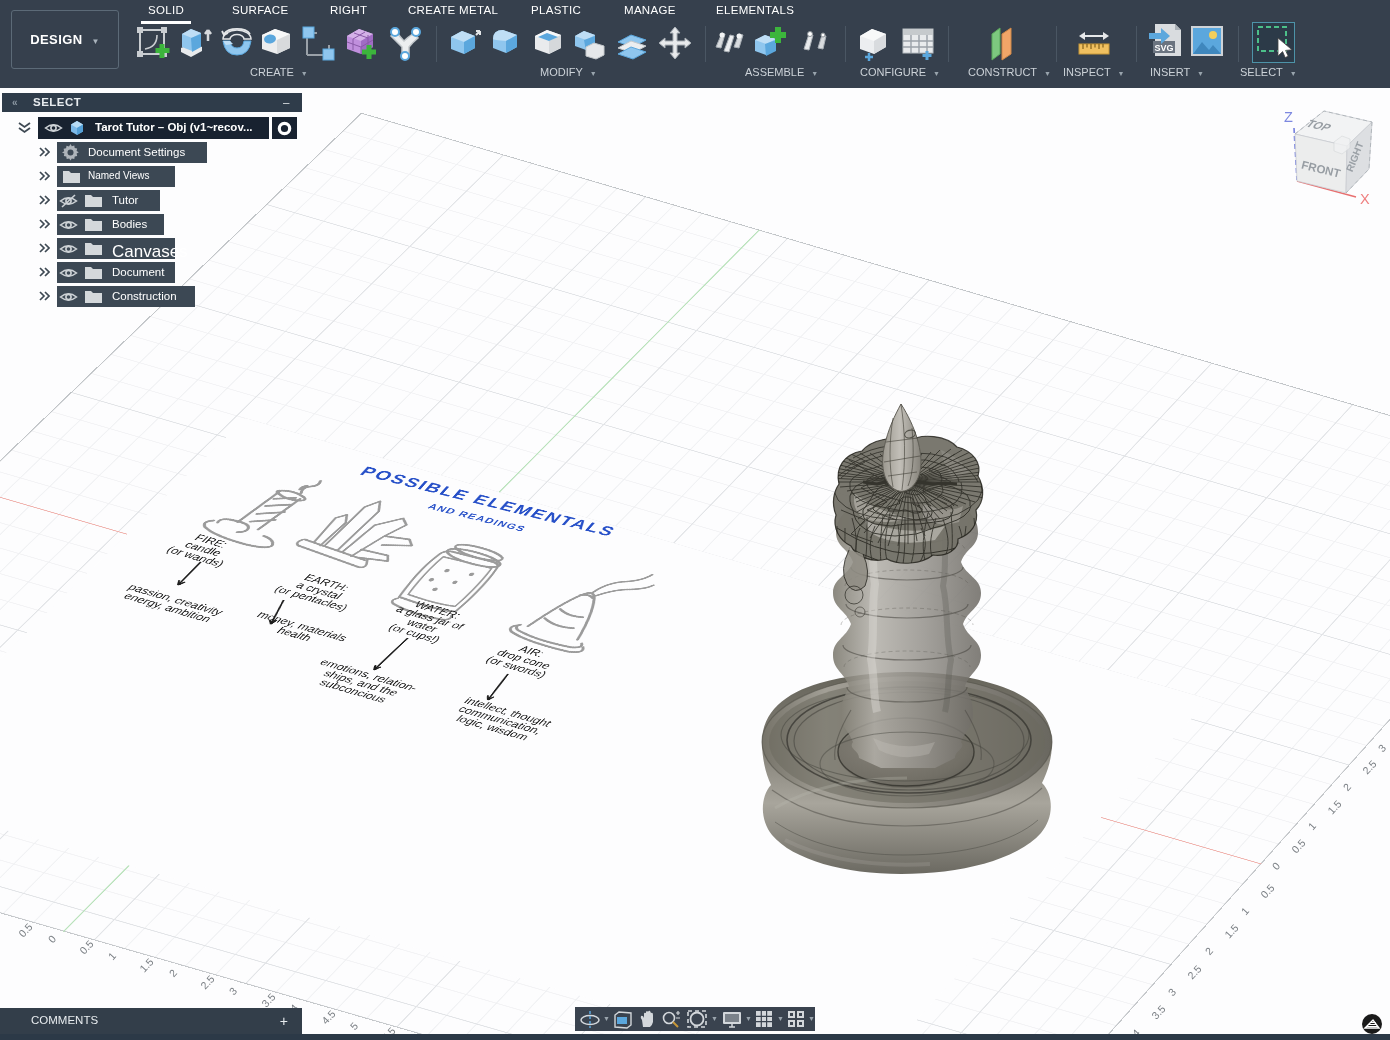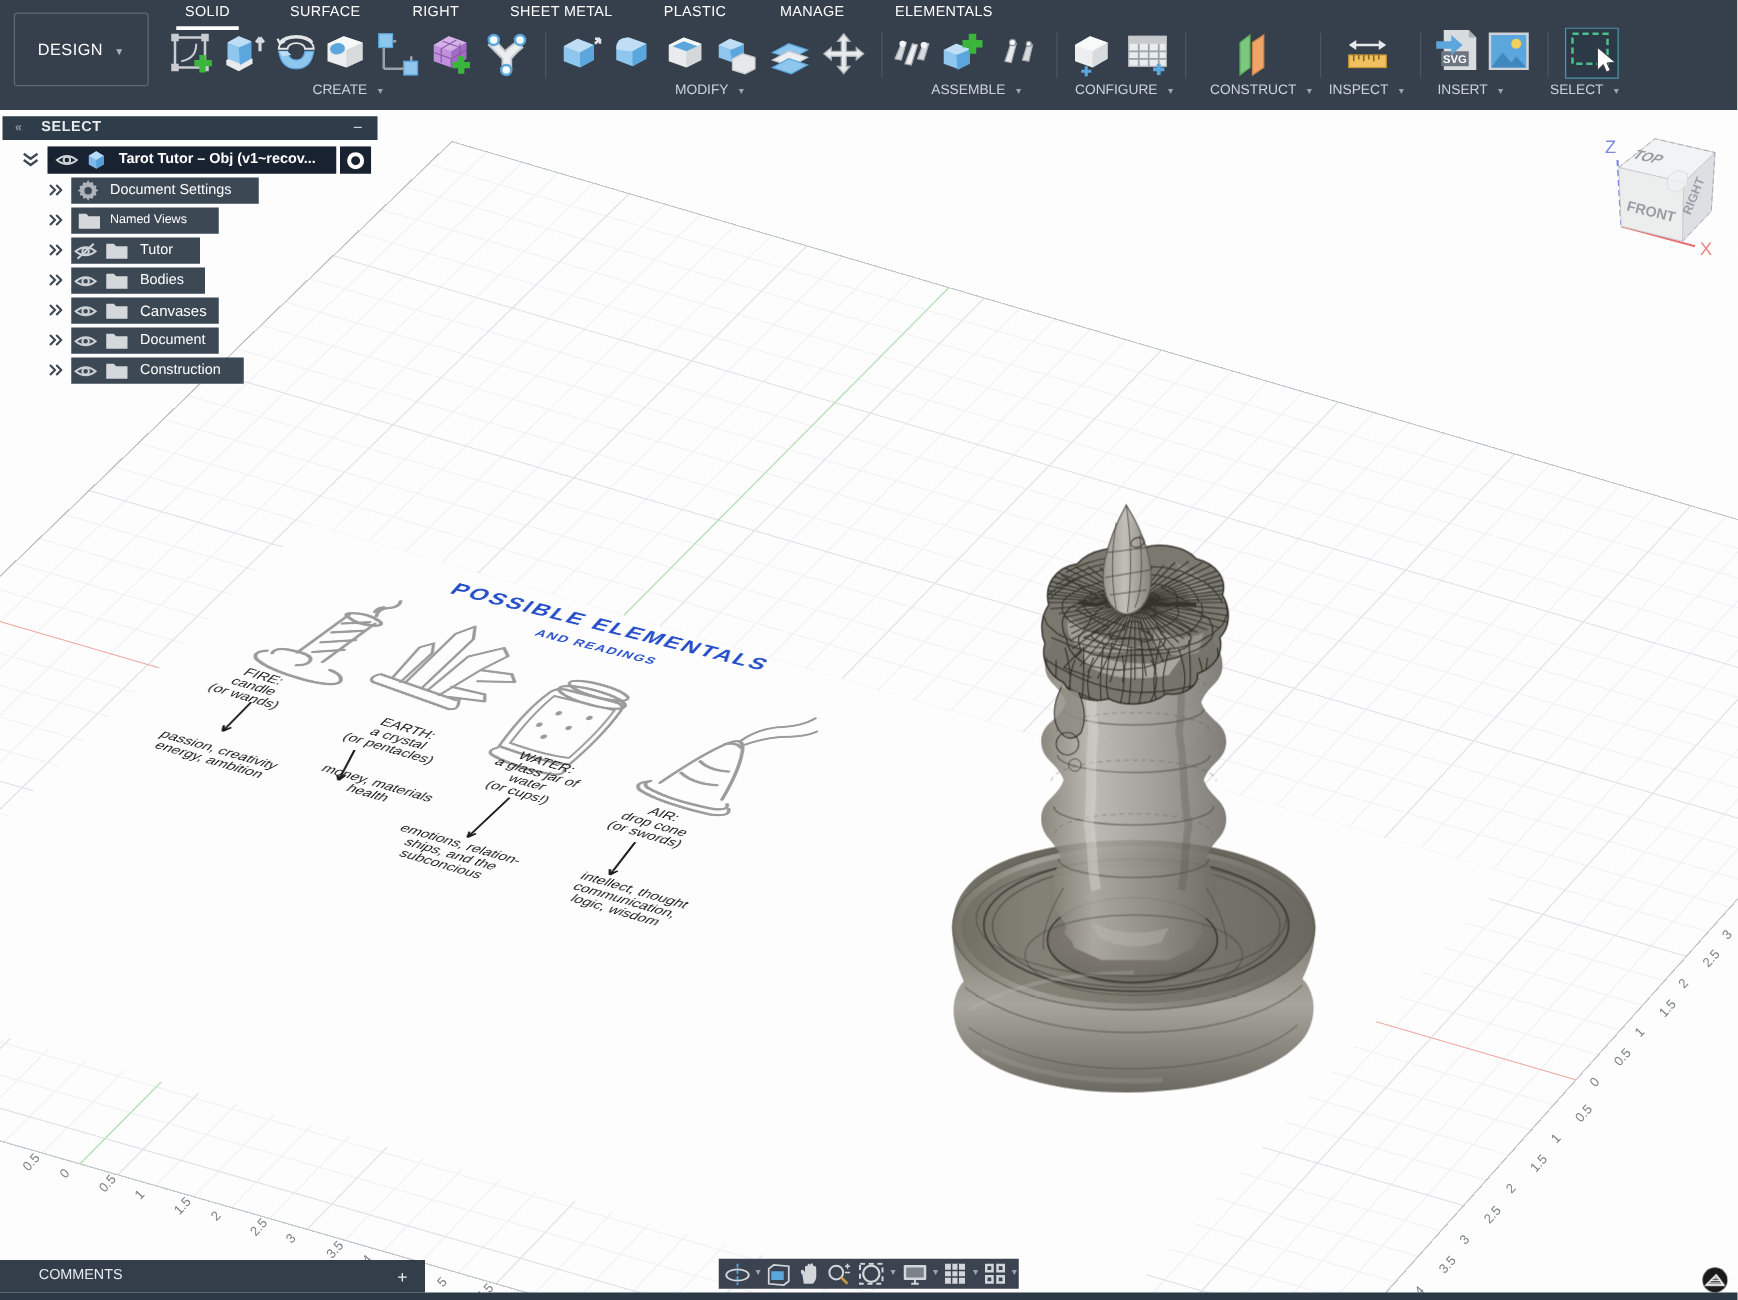--- a/index.html
+++ b/index.html
@@ -1,34 +1,34 @@
 <!DOCTYPE html>
 <html><head><meta charset="utf-8">
 <style>
 *{margin:0;padding:0;box-sizing:border-box}
 html,body{width:1390px;height:1040px;overflow:hidden;background:#fff;
   font-family:"Liberation Sans",sans-serif;}
 #stage{position:absolute;left:0;top:0;width:1390px;height:1040px;overflow:hidden;background:#fdfdfe;}
 
 #toolbar{position:absolute;left:0;top:0;width:1390px;height:88px;background:#36404d;z-index:50;}
 #design-btn{position:absolute;left:11px;top:10px;width:108px;height:59px;border:1px solid #5c6a77;
-  border-radius:3px;color:#fff;font-size:13px;font-weight:normal;text-align:center;line-height:57px;letter-spacing:.4px;}
+  border-radius:3px;color:#fff;font-size:13px;font-weight:bold;text-align:center;line-height:57px;letter-spacing:.4px;}
 #design-btn .car{font-size:8px;color:#aab4bd;margin-left:5px;}
 .tab{position:absolute;top:4px;height:15px;color:#fff;font-size:11.5px;font-weight:normal;letter-spacing:.3px;}
 .tab.active:after{content:"";position:absolute;left:-7px;right:-7px;top:17px;height:3px;background:#fff;}
 .glabel{position:absolute;top:66px;color:#ccd2d8;font-size:11px;white-space:nowrap;}
 .glabel .car{font-size:7px;color:#99a4ad;margin-left:4px;}
 .gdiv{position:absolute;top:26px;height:36px;width:1px;background:#4a5663;}
 .ticon{position:absolute;top:25px;}
 
 #browser-head{position:absolute;left:2px;top:93px;width:300px;height:19px;background:#2f3c4a;z-index:40;
   color:#e8ecef;font-size:11.5px;font-weight:bold;letter-spacing:.5px;}
 .brow{position:absolute;height:21px;background:#3c4854;z-index:40;color:#fff;font-size:11.5px;}
 
-#comments{position:absolute;left:0px;top:1008px;width:340px;height:26px;background:#333e4a;z-index:40;
+#comments{position:absolute;left:0px;top:1008px;width:302px;height:26px;background:#333e4a;z-index:40;
   color:#e8ecef;font-size:11.5px;}
 #navbar{position:absolute;left:575px;top:1007px;width:240px;height:24px;background:#3a434f;z-index:40;}
 #bottomstrip{position:absolute;left:0;top:1034px;width:1390px;height:6px;background:#2c3947;z-index:45;}
 
 #plane{position:absolute;left:0;top:0;width:2200px;height:1800px;transform-origin:0 0;z-index:1;
   transform:matrix3d(0.57161992,0.16804357,0,0.00000367,-0.38976073,0.35951960,0,-0.00003366,0,0,1,0,361.2937,112.7196,0,1);}
 .rlabel{position:absolute;color:#7a7f84;font-size:10.5px;transform:rotate(-47deg);z-index:5;white-space:nowrap;}
 #model{position:absolute;left:745px;top:390px;z-index:10;}
 #viewcube{position:absolute;left:1268px;top:98px;z-index:30;}
 #adesk{position:absolute;left:1361px;top:1013px;z-index:46;}
@@ -265,21 +265,21 @@
       <text x="66" y="35" font-size="11" font-weight="bold" fill="#979da3" text-anchor="middle" transform="rotate(13 66 35) skewX(-28)" font-family="Liberation Sans">TOP</text>
       <text x="52" y="75" font-size="11.5" font-weight="bold" fill="#979da3" text-anchor="middle" transform="rotate(14 52 75)" font-family="Liberation Sans">FRONT</text>
       <text x="90" y="60" font-size="10" font-weight="bold" fill="#9aa0a6" text-anchor="middle" transform="rotate(-68 90 60)" font-family="Liberation Sans">RIGHT</text>
       <path d="M66 44 L74 38 L82 41 L82 50 L74 56 L66 53 z" fill="#f0f1f2" opacity="0.8" stroke="#ced1d4" stroke-width="0.6"></path>
     </svg>
     <div id="toolbar">
       <div id="design-btn">DESIGN <span class="car">▼</span></div>
       <div class="tab active" style="left:148px">SOLID</div>
       <div class="tab" style="left:232px">SURFACE</div>
       <div class="tab" style="left:330px">RIGHT</div>
-      <div class="tab" style="left:408px">SHEET METAL</div>
+      <div class="tab" style="left:408px">CREATE METAL</div>
       <div class="tab" style="left:531px">PLASTIC</div>
       <div class="tab" style="left:624px">MANAGE</div>
       <div class="tab" style="left:716px">ELEMENTALS</div>
       <div class="glabel" style="left:250px">CREATE <span class="car">▼</span></div>
       <div class="glabel" style="left:540px">MODIFY <span class="car">▼</span></div>
       <div class="glabel" style="left:745px">ASSEMBLE <span class="car">▼</span></div>
       <div class="glabel" style="left:860px">CONFIGURE <span class="car">▼</span></div>
       <div class="glabel" style="left:968px">CONSTRUCT <span class="car">▼</span></div>
       <div class="glabel" style="left:1063px">INSPECT <span class="car">▼</span></div>
       <div class="glabel" style="left:1150px">INSERT <span class="car">▼</span></div>
@@ -498,21 +498,21 @@
       <path d="M2 2 l4 4 -4 4 M7 2 l4 4 -4 4" fill="none" stroke="#3e4953" stroke-width="1.7"></path>
     </svg>
     <div class="brow" style="left:57px;top:238px;width:118px"></div>
     <svg style="position:absolute;left:59px;top:242px;z-index:42" width="19" height="14" viewBox="0 0 19 14">
       <path d="M1.5 7 Q9.5 0.5 17.5 7 Q9.5 13.5 1.5 7z" fill="none" stroke="#cdd2d6" stroke-width="1.6"></path>
       <circle cx="9.5" cy="7" r="2.6" fill="none" stroke="#cdd2d6" stroke-width="1.6"></circle>
     </svg>
     <svg style="position:absolute;left:84px;top:241px;z-index:42" width="19" height="15" viewBox="0 0 19 15">
       <path d="M1 2 l6 0 2 2 9 0 0 10 -17 0z" fill="#d4d8db"></path>
     </svg>
-    <div style="position:absolute;left:112px;top:242px;z-index:42;color:#fff;font-size:12px">Canvases</div>
+    <div style="position:absolute;left:112px;top:242px;z-index:42;color:#fff;font-size:17px">Canvases</div>
     <svg style="position:absolute;left:38px;top:266px;z-index:42" width="12" height="12" viewBox="0 0 12 12">
       <path d="M2 2 l4 4 -4 4 M7 2 l4 4 -4 4" fill="none" stroke="#3e4953" stroke-width="1.7"></path>
     </svg>
     <div class="brow" style="left:57px;top:262px;width:118px"></div>
     <svg style="position:absolute;left:59px;top:266px;z-index:42" width="19" height="14" viewBox="0 0 19 14">
       <path d="M1.5 7 Q9.5 0.5 17.5 7 Q9.5 13.5 1.5 7z" fill="none" stroke="#cdd2d6" stroke-width="1.6"></path>
       <circle cx="9.5" cy="7" r="2.6" fill="none" stroke="#cdd2d6" stroke-width="1.6"></circle>
     </svg>
     <svg style="position:absolute;left:84px;top:265px;z-index:42" width="19" height="15" viewBox="0 0 19 15">
       <path d="M1 2 l6 0 2 2 9 0 0 10 -17 0z" fill="#d4d8db"></path>

